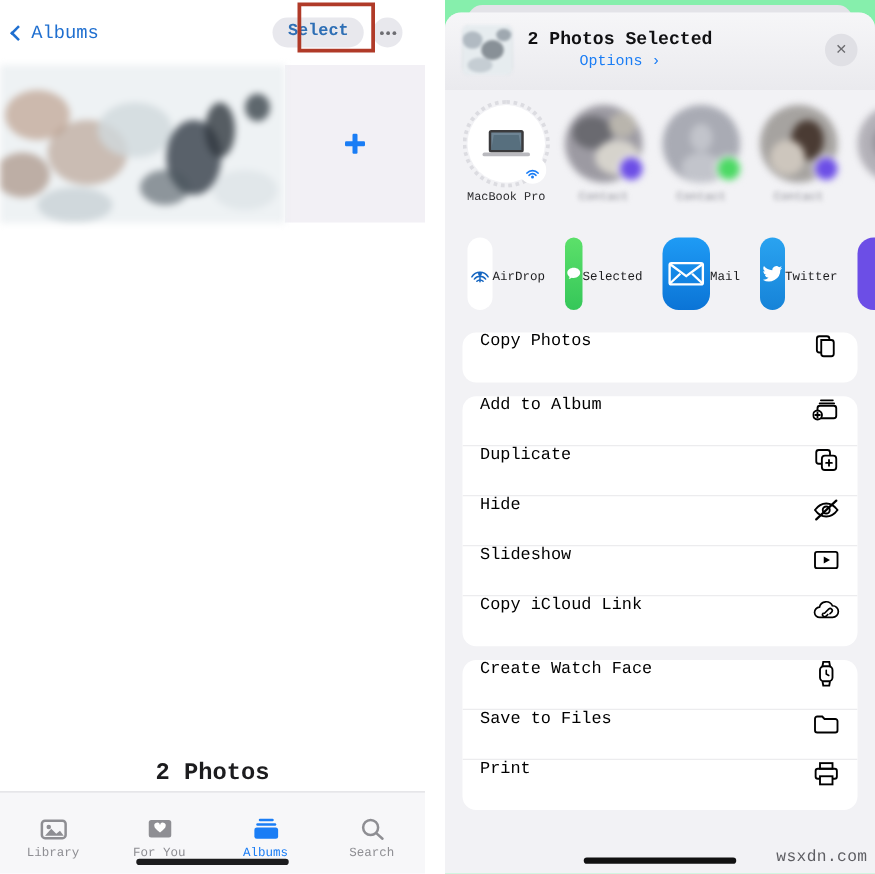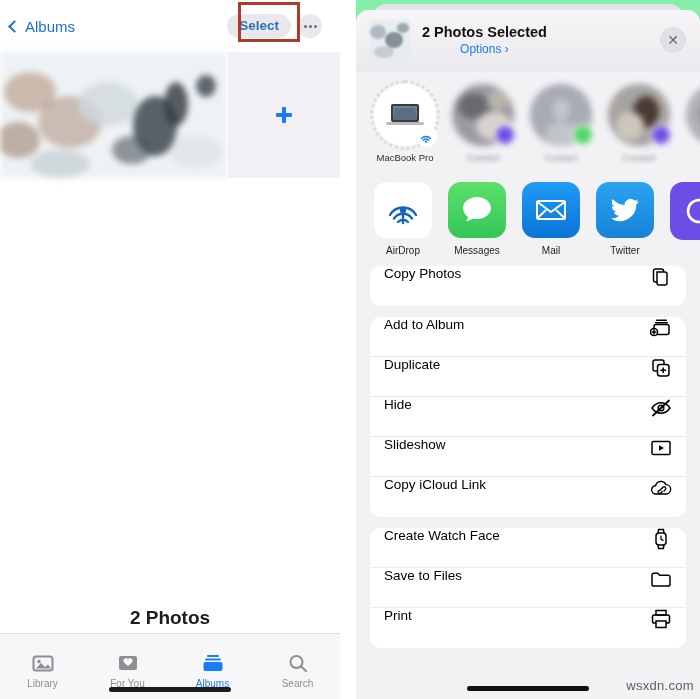--- a/index.html
+++ b/index.html
@@ -2,21 +2,21 @@
 <html><head>
 <meta charset="utf-8">
 <style>
   * { box-sizing: border-box; margin: 0; padding: 0; }
   html, body {
     width: 700px; height: 699px;
     font-family: "Liberation Sans", sans-serif;
     background: #ffffff;
     overflow: hidden;
   }
-  .screen { position: relative; width: 700px; height: 603px; display: flex; }
+  .screen { position: relative; width: 700px; height: 603px; display: flex; font-family: Liberation Mono, monospace; }
 
   
   .left-panel {
     position: relative;
     width: 340px; height: 699px;
     background: #ffffff;
     flex: 0 0 340px;
   }
   .gap-col { width: 16px; height: 699px; background: #ffffff; flex: 0 0 16px; }
 
@@ -176,21 +176,21 @@
     width: 22px; height: 22px; border-radius: 50%;
     border: 2px solid #f2f2f5;
     display: flex; align-items: center; justify-content: center;
   }
   .badge.airdrop-badge { background: #ffffff; border-color:#ffffff; right: -1px; bottom: -1px;}
 
   .app-row {
     display: flex; gap: 16px; padding: 8px 0 10px 18px;
     background: #f2f2f5; height: 92px; overflow: hidden;
   }
-  .app-item { width: 62px; display: flex; flex-direction: column; align-items: center; }
+  .app-item { width: 62px; display: flex; flex-direction: row; align-items: center; }
   .app-icon {
     width: 58px; height: 58px; border-radius: 13px;
     display: flex; align-items: center; justify-content: center;
     overflow: hidden;
   }
   .app-label { font-size: 10px; color: #1c1c1e; margin-top: 7px; white-space: nowrap; }
 
   .card {
     margin: 0 14px 11px 14px;
     background: #ffffff; border-radius: 11px; overflow: hidden;
@@ -421,21 +421,21 @@
           </div>
           <div class="app-label">AirDrop</div>
         </div>
 
         <div class="app-item">
           <div class="app-icon" style="background:linear-gradient(180deg,#5ce06a,#35c759)">
             <svg width="38" height="38" viewBox="0 0 38 38">
               <path d="M19 6c8 0 14 5 14 11s-6 11-14 11a18 18 0 0 1-4.4-.5c-1.7 1.3-4 2.4-6.6 2.7.9-1.1 1.8-2.6 2-4.2C7 23.8 5 20.6 5 17 5 11 11 6 19 6z" fill="#ffffff"></path>
             </svg>
           </div>
-          <div class="app-label">Messages</div>
+          <div class="app-label">Selected</div>
         </div>
 
         <div class="app-item">
           <div class="app-icon" style="background:linear-gradient(180deg,#1e9bf5,#0b74d6)">
             <svg width="40" height="40" viewBox="0 0 40 40">
               <rect x="6" y="11" width="28" height="18" rx="1.5" fill="none" stroke="#ffffff" stroke-width="2"></rect>
               <path d="M6.5 12 L20 22 L33.5 12" fill="none" stroke="#ffffff" stroke-width="2"></path>
               <path d="M6.5 28 L15 20 M33.5 28 L25 20" fill="none" stroke="#ffffff" stroke-width="2"></path>
             </svg>
           </div>

